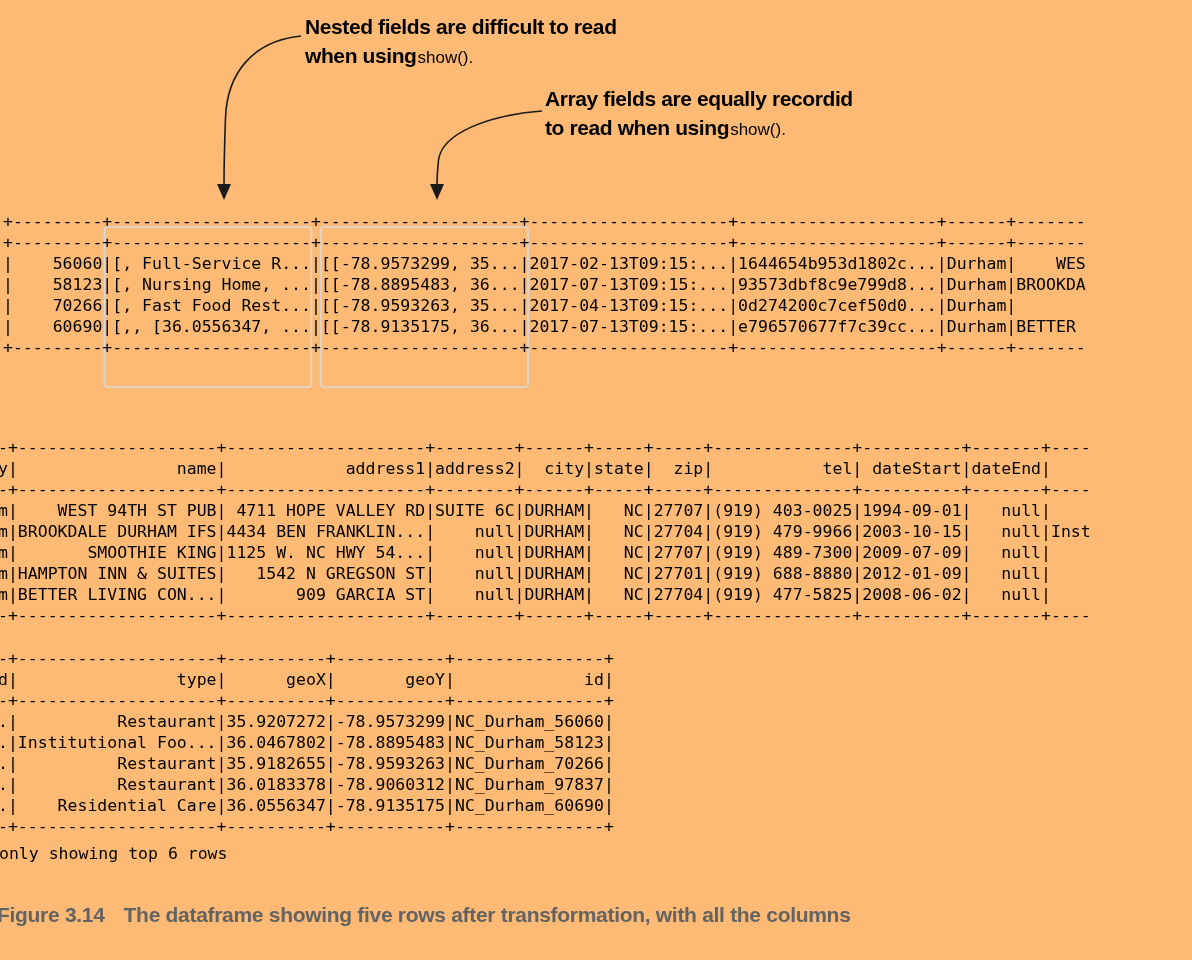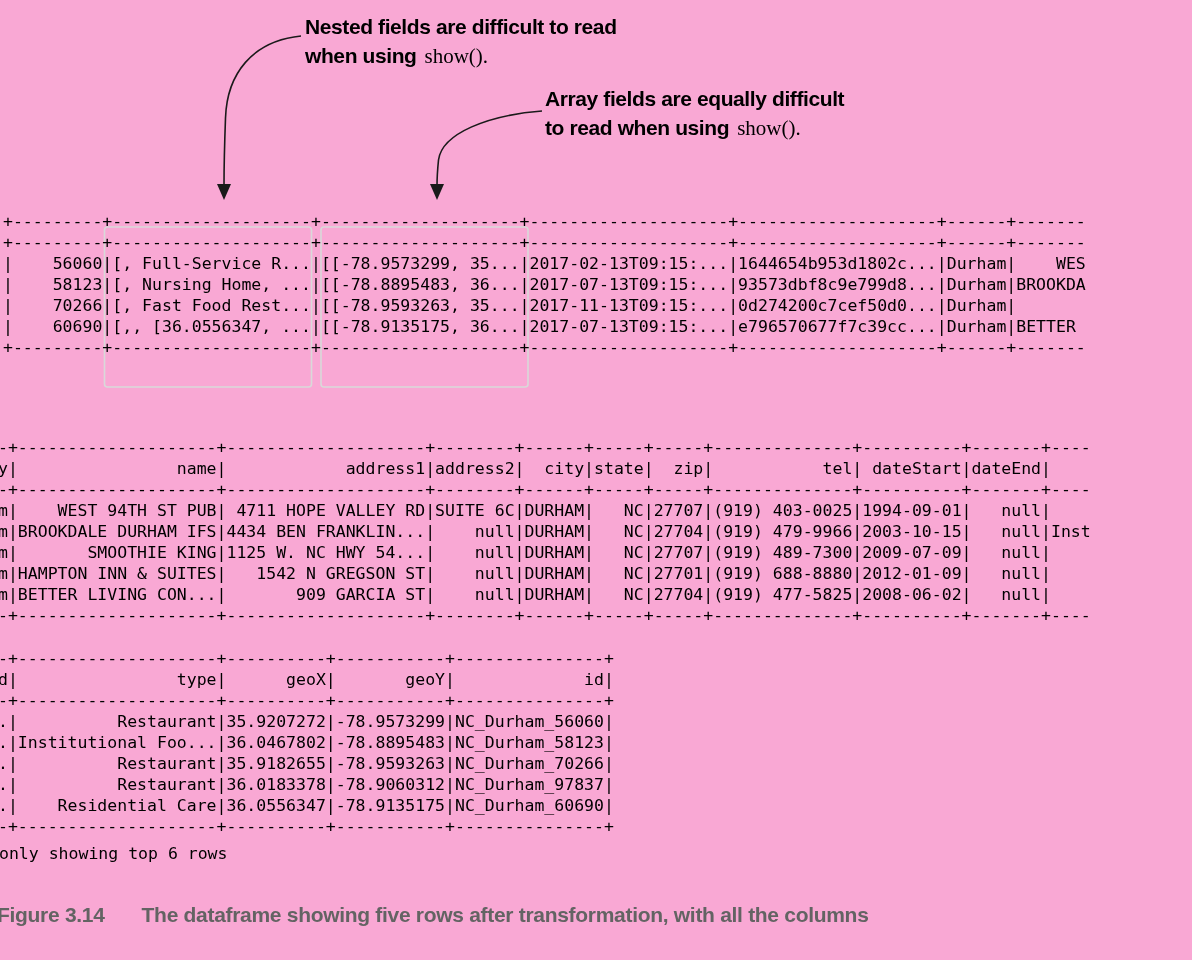--- a/index.html
+++ b/index.html
@@ -1,29 +1,29 @@
 <!DOCTYPE html>
 <html><head>
 <meta charset="utf-8">
 <style>
   html,body{margin:0;padding:0;background:#ffffff;}
-  #page{position:relative;width:1192px;height:960px;background:#f9a8d4;overflow:hidden;
+  #page{position:relative;width:1192px;height:960px;background:#fdba74;overflow:hidden;
         font-family:"Liberation Sans",sans-serif;}
   #fx{position:absolute;left:0;top:0;width:1192px;height:960px;pointer-events:none;}
   .note{position:absolute;color:#000;font-weight:bold;font-size:21px;line-height:29px;
         letter-spacing:-0.4px;white-space:nowrap;}
-  .note .code{font-family:Liberation Serif, serif;font-weight:normal;
-        font-size:21px;letter-spacing:0;margin-left:8px;}
+  .note .code{font-family:Liberation Sans, sans-serif;font-weight:normal;
+        font-size:17px;letter-spacing:0;margin-left:1px;}
   .band{position:absolute;color:#000;}
   .cline{font-family:"DejaVu Sans Mono","Liberation Mono",monospace;font-size:16.5px;
          line-height:21px;white-space:pre;}
   #footer-line{position:absolute;left:-1px;top:843px;}
   #caption{position:absolute;left:-3px;top:903px;color:#636363;font-weight:bold;
            font-size:21px;letter-spacing:-0.3px;white-space:nowrap;}
-  #caption .cap-text{margin-left:37px;}
+  #caption .cap-text{margin-left:19px;}
 </style>
 </head>
 <body>
 
 <div id="page">
 
   <svg id="fx" viewBox="0 0 1192 960" xmlns="http://www.w3.org/2000/svg">
 
     <rect x="104.5" y="227" width="207" height="160" rx="3" fill="none" stroke="#d9d9d9" stroke-width="1.6"></rect>
     <rect x="321" y="227" width="207" height="160" rx="3" fill="none" stroke="#d9d9d9" stroke-width="1.6"></rect>
@@ -39,32 +39,32 @@
   </svg>
 
   <div class="note" style="left:305px;top:12px;">
     <div>Nested fields are difficult to read</div>
     <div>
       <span>when using</span><span class="code">show().</span>
     </div>
   </div>
 
   <div class="note" style="left:545px;top:84px;">
-    <div>Array fields are equally difficult</div>
+    <div>Array fields are equally recordid</div>
     <div>
       <span>to read when using</span><span class="code">show().</span>
     </div>
   </div>
 
   <div class="band" style="left:3px;top:211px;">
     <div class="cline">+---------+--------------------+--------------------+--------------------+--------------------+------+-------</div>
     <div class="cline">+---------+--------------------+--------------------+--------------------+--------------------+------+-------</div>
     <div class="cline">|    56060|[, Full-Service R...|[[-78.9573299, 35...|2017-02-13T09:15:...|1644654b953d1802c...|Durham|    WES</div>
     <div class="cline">|    58123|[, Nursing Home, ...|[[-78.8895483, 36...|2017-07-13T09:15:...|93573dbf8c9e799d8...|Durham|BROOKDA</div>
-    <div class="cline">|    70266|[, Fast Food Rest...|[[-78.9593263, 35...|2017-11-13T09:15:...|0d274200c7cef50d0...|Durham|</div>
+    <div class="cline">|    70266|[, Fast Food Rest...|[[-78.9593263, 35...|2017-04-13T09:15:...|0d274200c7cef50d0...|Durham|</div>
     <div class="cline">|    60690|[,, [36.0556347, ...|[[-78.9135175, 36...|2017-07-13T09:15:...|e796570677f7c39cc...|Durham|BETTER</div>
     <div class="cline">+---------+--------------------+--------------------+--------------------+--------------------+------+-------</div>
   </div>
 
   <div class="band" style="left:-2px;top:437px;">
     <div class="cline">-+--------------------+--------------------+--------+------+-----+-----+--------------+----------+-------+----</div>
     <div class="cline">y|                name|            address1|address2|  city|state|  zip|           tel| dateStart|dateEnd|</div>
     <div class="cline">-+--------------------+--------------------+--------+------+-----+-----+--------------+----------+-------+----</div>
     <div class="cline">m|    WEST 94TH ST PUB| 4711 HOPE VALLEY RD|SUITE 6C|DURHAM|   NC|27707|(919) 403-0025|1994-09-01|   null|</div>
     <div class="cline">m|BROOKDALE DURHAM IFS|4434 BEN FRANKLIN...|    null|DURHAM|   NC|27704|(919) 479-9966|2003-10-15|   null|Inst</div>

